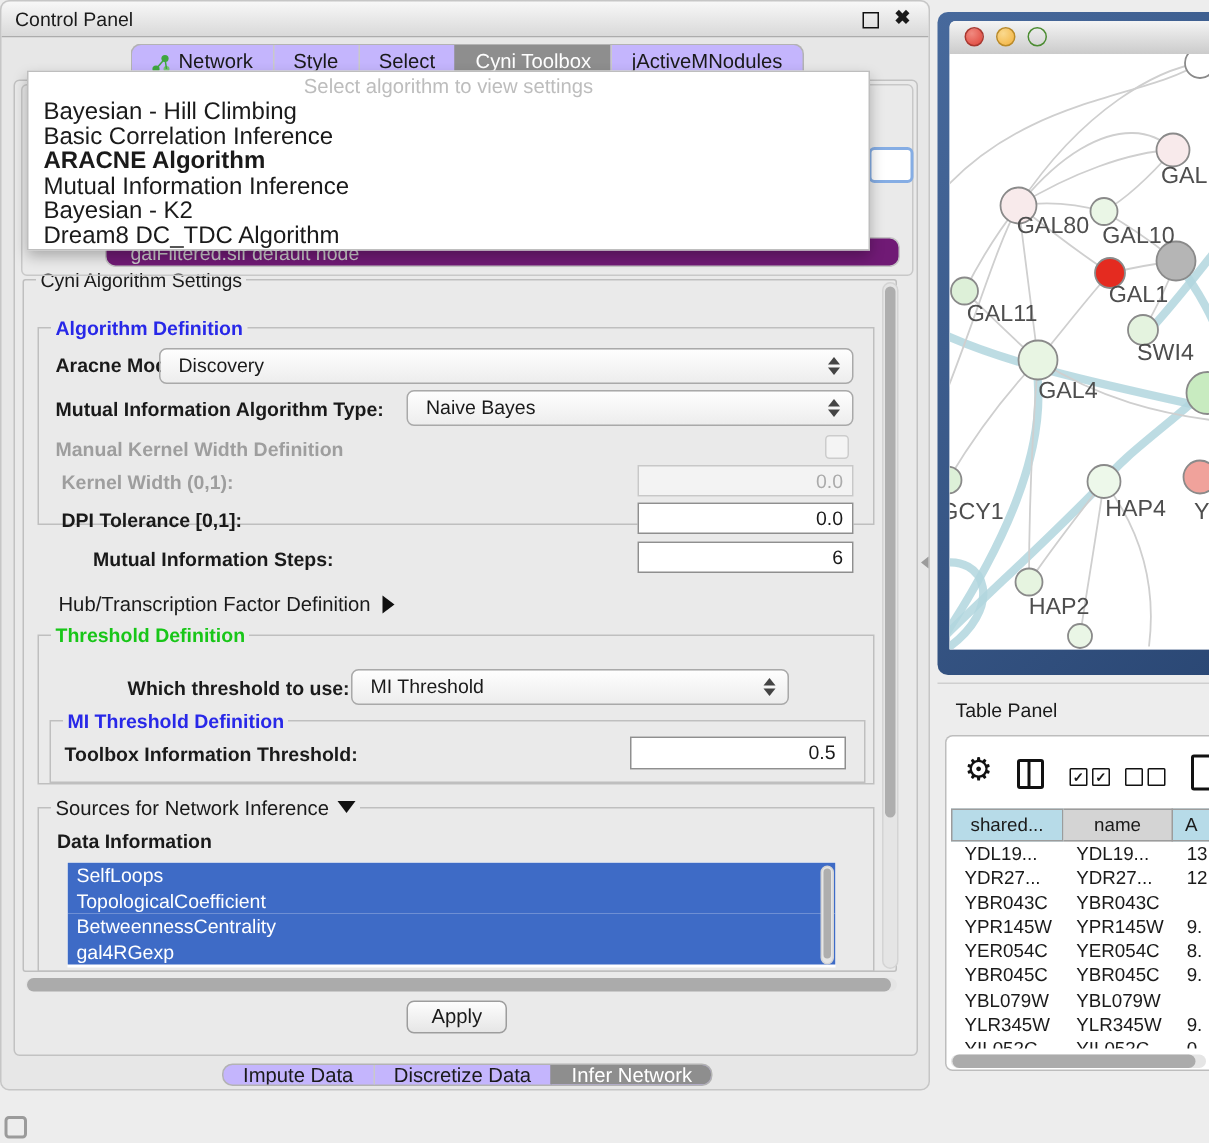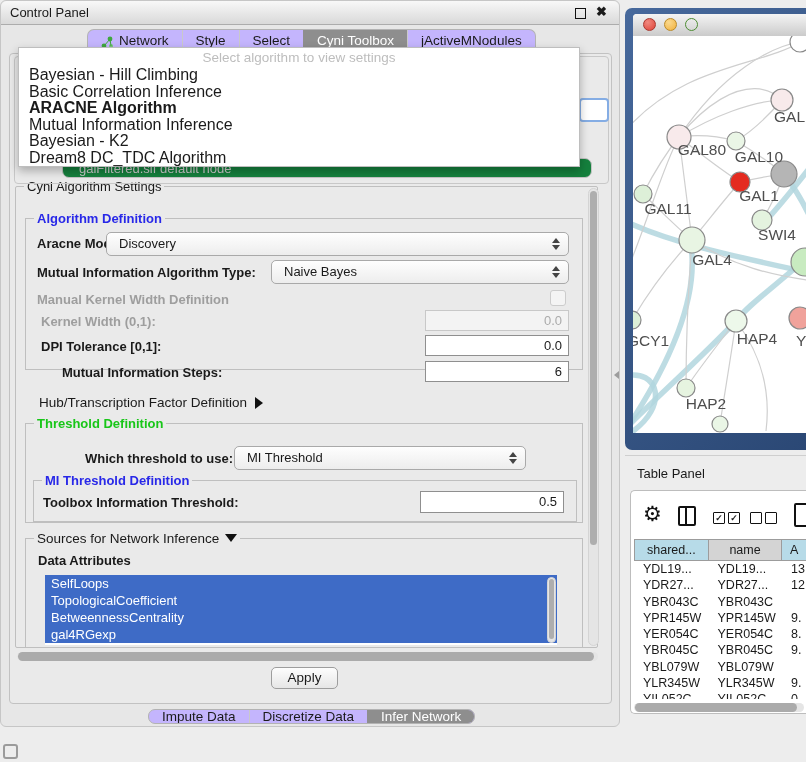--- a/index.html
+++ b/index.html
@@ -26,22 +26,22 @@
   .tab:first-child{border-left:none;}
   .tab.sel{background:#8E8E8E;color:#FFF;border-left-color:#8E8E8E;}
   .tab .ticon{margin-right:5px;display:inline-block;width:13px;height:13px;}
 
   
   .content{position:absolute;left:8px;top:52px;width:603px;height:651px;background:#EAEAEA;
       border:1px solid #C2C2C2;border-radius:4px;box-sizing:border-box;}
 
   .hidden-group{position:absolute;left:4px;top:2px;width:593px;height:126px;
       border:1px solid #C8C8C8;border-radius:4px;z-index:1;}
-  .hidden-combo{position:absolute;left:52px;top:104px;width:530px;height:20px;
-      border:1px solid #C4C4C4;border-radius:7px;background:#15803d;z-index:1;
+  .hidden-combo{position:absolute;left:60px;top:104px;width:530px;height:20px;
+      border:1px solid #C4C4C4;border-radius:7px;background:#701a75;z-index:1;
       font-size:13px;color:#C9C9C9;line-height:20px;padding-left:16px;box-sizing:border-box;}
   .focus-box{position:absolute;left:569px;top:44px;width:26px;height:20px;background:#FFF;
       border:2px solid #85ADE4;border-radius:4px;z-index:2;}
 
   
   .popup{position:absolute;left:8px;top:-7px;width:562px;height:120px;background:#FFF;
       border:1px solid #BEBEBE;box-shadow:0 4px 9px rgba(0,0,0,0.28);z-index:6;box-sizing:border-box;}
   .popup-ph{height:19px;line-height:19px;text-align:center;color:#BDBDBD;font-size:13.5px;}
   .popup-item{height:16.5px;line-height:16.5px;font-size:16px;padding-left:10px;white-space:nowrap;}
   .popup-item.bold{font-weight:bold;}
@@ -182,21 +182,21 @@
       </div>
 
       <div class="group" style="left:5px;top:132px;width:583px;height:462px;border-radius:2px;">
         <span class="glabel">Cyni Algorithm Settings</span>
       </div>
 
       <div class="vscroll" style="left:578px;top:134px;width:11px;height:458px;">
         <div class="vthumb" style="top:2px;height:354px;"></div>
       </div>
 
-      <div class="group" style="left:15px;top:164px;width:558px;height:152px;">
+      <div class="group" style="left:15px;top:164px;width:558px;height:132px;">
         <span class="glabel blue">Algorithm Definition</span>
 
         <span class="lbl" style="left:11px;top:17px;">Aracne Mode:</span>
         <div class="combo" style="left:80px;top:13px;width:463px;height:24px;">
           <span>Discovery</span>
           <span class="spin"></span>
         </div>
 
         <span class="lbl" style="left:11px;top:46px;">Mutual Information Algorithm Type:</span>
         <div class="combo" style="left:245px;top:41px;width:298px;height:24px;">
@@ -234,21 +234,21 @@
           <span class="glabel blue">MI Threshold Definition</span>
           <span class="lbl" style="left:9px;top:14px;">Toolbox Information Threshold:</span>
           <div class="field" style="left:386px;top:10px;width:144px;height:22px;">0.5</div>
         </div>
       </div>
 
       <div class="group" style="left:15px;top:484px;width:558px;height:110px;">
         <span class="glabel" style="font-size:13.5px;">
           <span>Sources for Network Inference</span><span class="arrow-d"></span>
         </span>
-        <span class="lbl" style="left:12px;top:14px;">Data Attributes</span>
+        <span class="lbl" style="left:12px;top:14px;">Data Information</span>
         <div class="attr-list" style="left:19px;top:36px;width:512px;height:70px;" id="attr-list">
             <div class="attr-item" style="background: rgb(62, 107, 198);">SelfLoops</div>
             <div class="attr-item" style="background: rgb(62, 107, 198);">TopologicalCoefficient</div>
             <div class="attr-item" style="background: rgb(62, 107, 198);">BetweennessCentrality</div>
             <div class="attr-item" style="background: rgb(62, 107, 198);">gal4RGexp</div>
           </div>
         <div class="vscroll" style="left:521px;top:38px;width:9px;height:66px;">
           <div class="vthumb" style="top:1px;height:60px;"></div>
         </div>
       </div>

